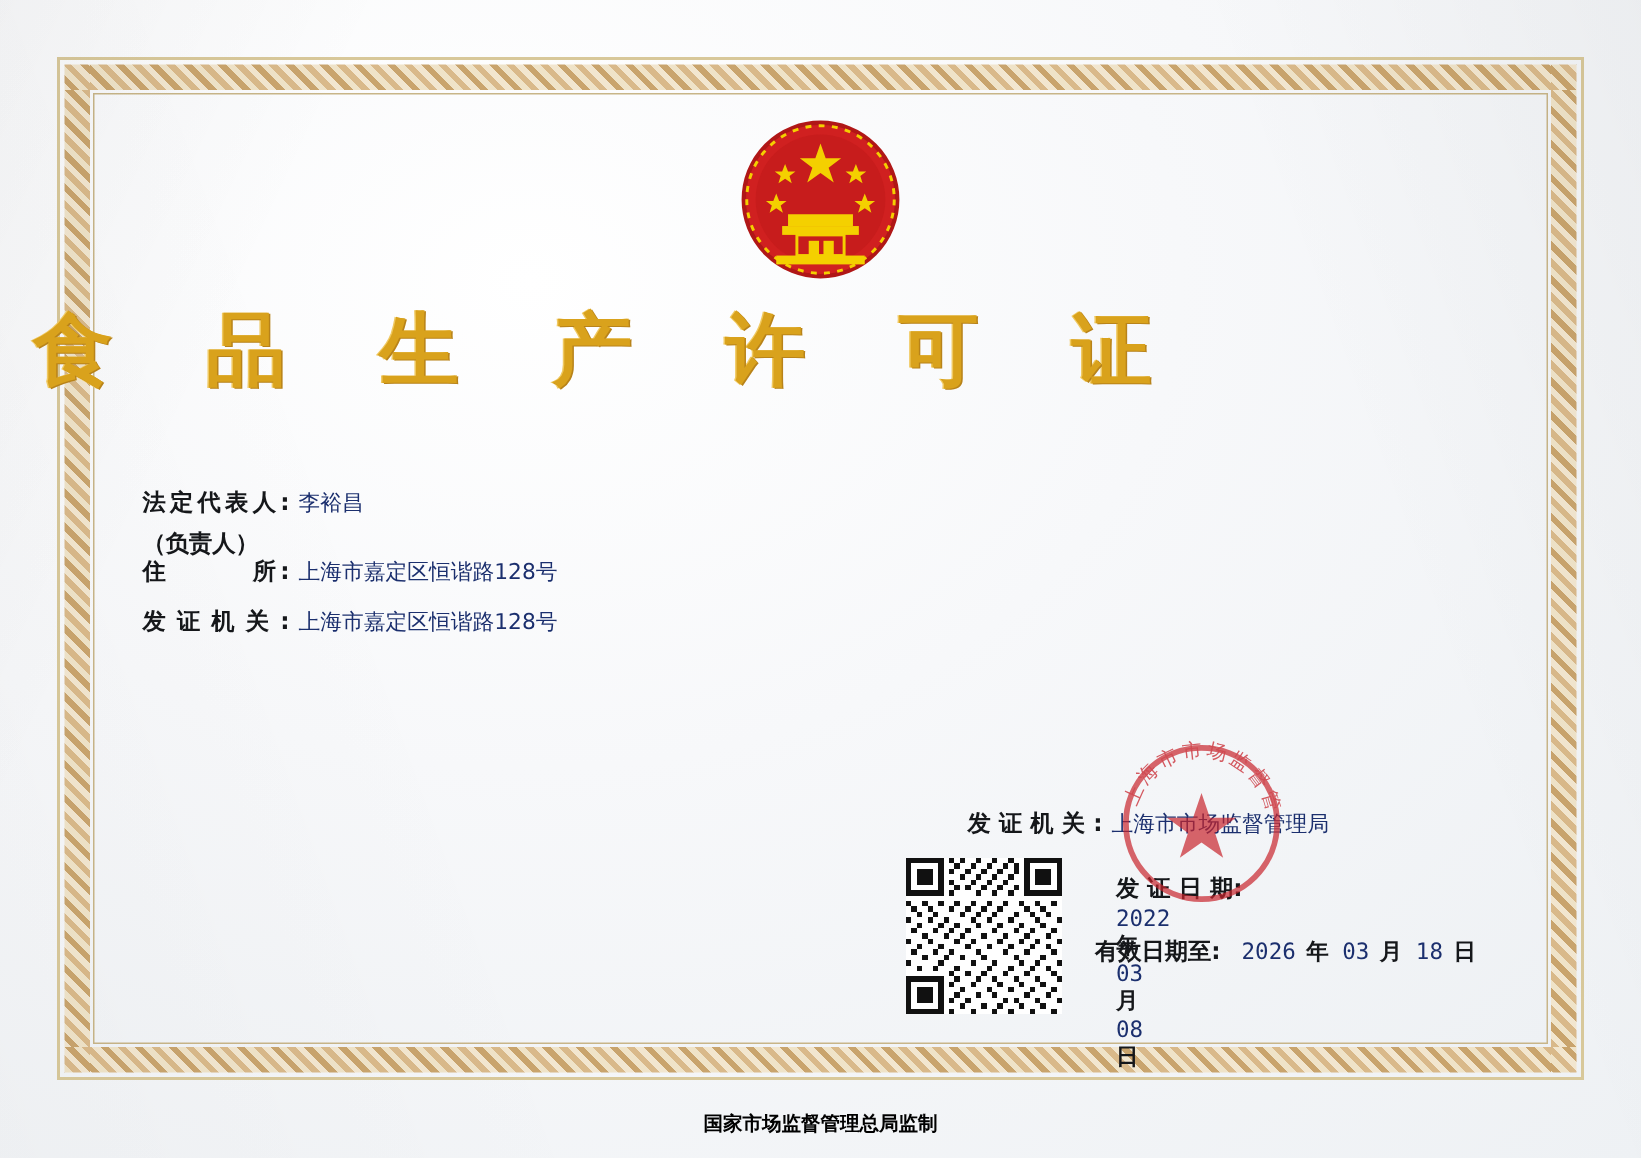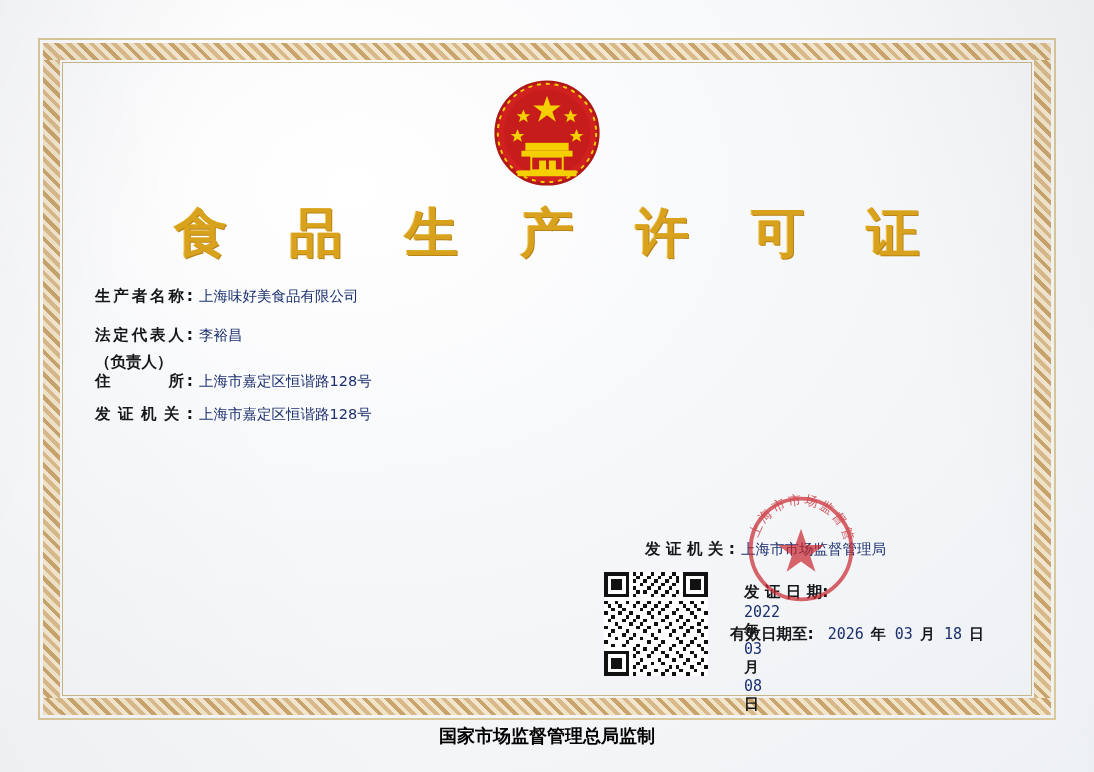--- a/index.html
+++ b/index.html
@@ -87,21 +87,21 @@
     height: 118px;
     z-index: 5;
   }
 
   
   .title {
     position: absolute;
     top: 198px;
     left: 0;
     width: 100%;
-    text-align: center;
+    text-align: left;
     font-family: "DejaVu Serif", serif;
     font-size: 53px;
     font-weight: bold;
     letter-spacing: 22px;
     text-indent: 22px;
     color: #d9a21c;
     text-shadow: 1px 1px 0 #b8831a, -1px 0 0 #f0c961;
     z-index: 5;
   }
 
@@ -201,25 +201,25 @@
     top: 572px;
     width: 104px;
     height: 104px;
     z-index: 5;
   }
 
   
   .footer {
     position: absolute;
     left: 0;
-    bottom: 24px;
+    bottom: 14px;
     width: 100%;
     text-align: center;
     font-family: "DejaVu Sans", sans-serif;
-    font-size: 18px;
+    font-size: 13px;
     font-weight: 700;
     color: #000000;
     z-index: 6;
   }
 </style>
 </head>
 <body>
 
 <div class="certificate">
 
@@ -246,24 +246,20 @@
       <rect x="30" y="98" width="60" height="6" fill="#f4d000"></rect>
 
       <circle cx="60" cy="60" r="50" fill="none" stroke="#f4d000" stroke-width="2" stroke-dasharray="4 5"></circle>
     </svg>
   </div>
 
   <div class="title">食 品 生 产 许 可 证</div>
 
   <div class="fields">
 
-    <div class="row" id="r-producer">
-      <span class="lbl lbl-j2 w-producer">生产者名称:</span>
-      <span class="val">上海味好美食品有限公司</span>
-    </div>
 
     <div class="row" id="r-legal">
       <span class="lbl lbl-j2 w-legal">法定代表人:</span>
       <span class="val">李裕昌</span>
     </div>
 
     <div class="row" id="r-legal2">
       <span class="lbl">（负责人）</span>
     </div>
 

